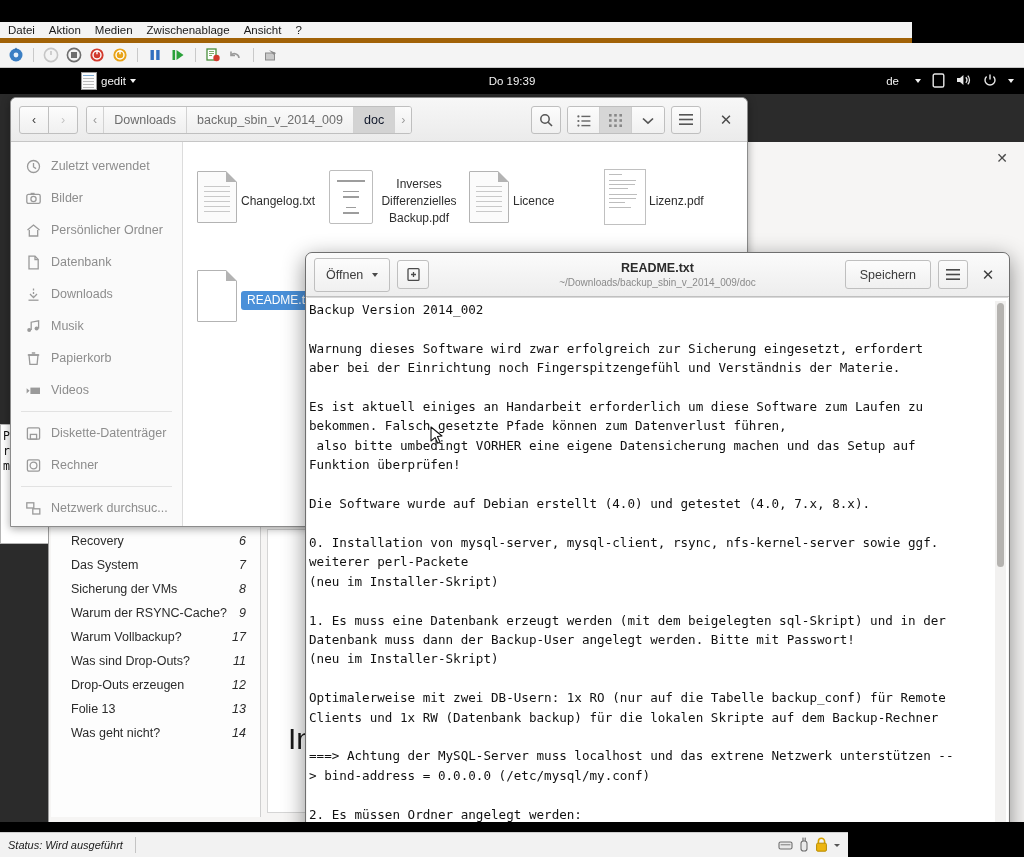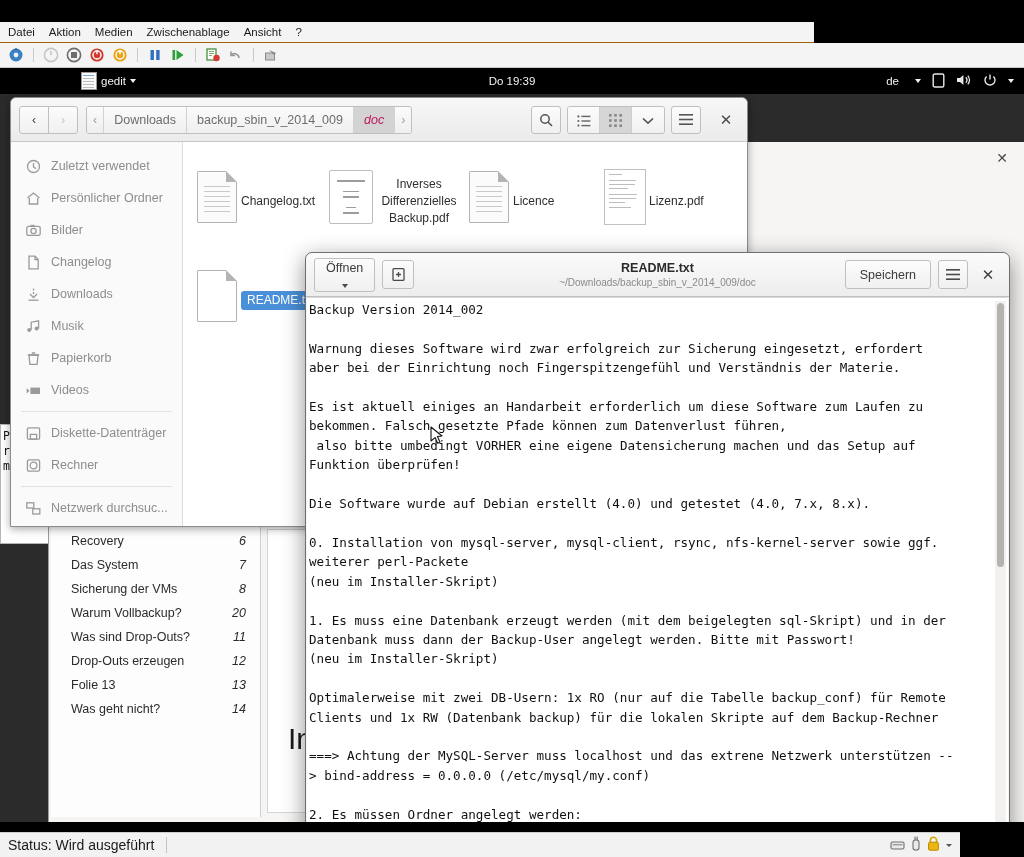--- a/index.html
+++ b/index.html
@@ -8,22 +8,22 @@
     width: 1024px; height: 857px;
     overflow: hidden;
     background: #000;
     font-family: "Liberation Sans", sans-serif;
     -webkit-font-smoothing: antialiased;
   }
   #root { position: relative; width: 1024px; height: 857px; background: #000; }
 
   
   .vbox-menubar {
-    position: absolute; left: 0; top: 22px; width: 814px; height: 21px;
-    background: #f4f4f4; border-bottom: 1px solid #a16207;
+    position: absolute; left: 0; top: 22px; width: 912px; height: 21px;
+    background: #f4f4f4; border-bottom: 5px solid #a16207;
     display: flex; align-items: center; padding-left: 8px; gap: 14px;
   }
   .vbox-menu-item { font-size: 11.5px; color: #1a1a1a; line-height: 21px; cursor: default; }
 
   .vbox-toolbar {
     position: absolute; left: 0; top: 43px; width: 1024px; height: 25px;
     background: #f4f4f4; border-bottom: 1px solid #c8c8c8;
     display: flex; align-items: center; padding-left: 6px; gap: 3px;
   }
   .tb-ico { width: 20px; height: 20px; display: flex; align-items: center; justify-content: center; }
@@ -109,21 +109,21 @@
   .nav-group .btn { width: 30px; border-radius: 0; margin-left: -1px; }
   .nav-group .btn:first-child { border-radius: 3px 0 0 3px; margin-left: 0; }
   .nav-group .btn:last-child { border-radius: 0 3px 3px 0; }
   .crumbs { display: flex; border: 1px solid #bfbfbf; border-radius: 3px; height: 28px; overflow: hidden; background: #f4f4f4; }
   .crumb {
     padding: 0 10px; display: flex; align-items: center; font-size: 12.5px;
     color: #6d6d6d; border-right: 1px solid #d2d2d2; background: linear-gradient(#fbfbfb,#efefef);
     cursor: pointer; white-space: nowrap;
   }
   .crumb.small { padding: 0 6px; color: #9a9a9a; }
-  .crumb.active { background: #d3d3d3; color: #be185d; font-style: italic; }
+  .crumb.active { background: #d3d3d3; color: #0f172a; }
   .crumb:last-child { border-right: none; }
   .naut-right { margin-left: auto; display: flex; align-items: center; gap: 6px; }
   .seg { display: flex; border: 1px solid #bfbfbf; border-radius: 3px; overflow: hidden; height: 28px; }
   .seg .btn { border: none; border-right: 1px solid #cfcfcf; border-radius: 0; width: 32px; }
   .seg .btn:last-child { border-right: none; }
   .seg .btn.active { background: #d6d6d6; }
   .naut-close { width: 26px; height: 26px; display: flex; align-items: center; justify-content: center; font-size: 15px; color: #4a4a4a; cursor: pointer; margin-left: 6px; }
 
   .naut-body { display: flex; height: 385px; }
   .naut-side {
@@ -175,21 +175,21 @@
     position: absolute; left: 305px; top: 158px; width: 705px; height: 666px;
     background: #f6f5f4; border: 1px solid #6f6f6f; border-radius: 7px 7px 0 0;
     box-shadow: 0 6px 22px rgba(0,0,0,.45);
     overflow: hidden; z-index: 30;
   }
   .gedit-header {
     height: 44px; background: linear-gradient(#fbfbfb,#ededed);
     border-bottom: 1px solid #c0c0c0; display: flex; align-items: center;
     padding: 0 8px; gap: 7px; border-radius: 7px 7px 0 0; position: relative;
   }
-  .open-btn { height: 29px; padding: 16px 11px; gap: 9px; flex-direction: column; }
+  .open-btn { height: 29px; padding: 16px 11px; gap: 9px; }
   .gedit-title-wrap {
     position: absolute; left: 0; right: 0; top: 0; bottom: 0;
     display: flex; flex-direction: column; align-items: center; justify-content: center;
     pointer-events: none;
   }
   .gedit-title { font-size: 12.5px; font-weight: bold; color: #2b2b2b; line-height: 15px; }
   .gedit-subtitle { font-size: 10px; color: #8a8a8a; line-height: 13px; }
   .gedit-right { margin-left: auto; display: flex; align-items: center; gap: 7px; z-index: 2; }
   .save-btn { height: 29px; padding: 0 14px; }
   .ham-btn { width: 30px; height: 29px; }
@@ -206,23 +206,23 @@
     font-size: 12.6px; line-height: 19.4px; color: #111;
     white-space: pre-wrap; word-break: break-word;
   }
   .gedit-scroll {
     position: absolute; right: 2px; top: 3px; width: 11px; bottom: 3px; background: #f2f1f0;
   }
   .gedit-thumb { position: absolute; left: 2px; top: 2px; width: 7px; height: 45%; background: #b5b3b0; border-radius: 4px; }
 
   
   .vbox-status {
-    position: absolute; left: 0; bottom: 0; width: 960px; height: 25px;
+    position: absolute; left: 0; bottom: 0; width: 848px; height: 25px;
     background: #f2f2f2; border-top: 1px solid #cfcfcf;
-    display: flex; align-items: center; padding: 0 8px; font-size: 14px; color: #1a1a1a;
+    display: flex; align-items: center; padding: 0 8px; font-size: 11px; color: #1a1a1a; font-style: italic;
   }
   .vstatus-sep { width: 1px; height: 16px; background: #c4c4c4; margin: 0 12px; }
   .vstatus-right { margin-left: auto; display: flex; align-items: center; gap: 6px; }
   .caret-tiny { width: 0; height: 0; border-left: 3px solid transparent; border-right: 3px solid transparent; border-top: 3.5px solid #555; }
 </style>
 </head>
 <body>
 
 <div id="root">
 
@@ -360,22 +360,26 @@
         </div>
         <div class="outline-row">
           <span>Das System</span>
           <span class="outline-num">7</span>
         </div>
         <div class="outline-row">
           <span>Sicherung der VMs</span>
           <span class="outline-num">8</span>
         </div>
         <div class="outline-row">
+          <span>Warum der RSYNC-Cache?</span>
+          <span class="outline-num">9</span>
+        </div>
+        <div class="outline-row">
           <span>Warum Vollbackup?</span>
-          <span class="outline-num">20</span>
+          <span class="outline-num">17</span>
         </div>
         <div class="outline-row">
           <span>Was sind Drop-Outs?</span>
           <span class="outline-num">11</span>
         </div>
         <div class="outline-row">
           <span>Drop-Outs erzeugen</span>
           <span class="outline-num">12</span>
         </div>
         <div class="outline-row">
@@ -464,44 +468,44 @@
                 <svg width="15" height="15" viewBox="0 0 15 15">
                   <circle cx="7.5" cy="7.5" r="6" fill="none" stroke="#9a9a9a" stroke-width="1.3"></circle>
                   <path d="M7.5 4v4l2.6 1.6" fill="none" stroke="#9a9a9a" stroke-width="1.3"></path>
                 </svg>
               </span>
             <span>Zuletzt verwendet</span>
           </div>
           <div class="side-item">
             <span class="side-ico">
                 <svg width="15" height="15" viewBox="0 0 15 15">
-                  <path d="M1.5 7L7.5 2 13.5 7" fill="none" stroke="#9a9a9a" stroke-width="1.3"></path>
-                  <path d="M3.3 7v6h8.4V7" fill="none" stroke="#9a9a9a" stroke-width="1.3"></path>
-                </svg>
-              </span>
-            <span>Persönlicher Ordner</span>
-          </div>
-          <div class="side-item">
-            <span class="side-ico">
-                <svg width="15" height="15" viewBox="0 0 15 15">
                   <rect x="0.8" y="3.4" width="13.4" height="9" rx="1.6" fill="none" stroke="#9a9a9a" stroke-width="1.3"></rect>
                   <circle cx="7.5" cy="8" r="2.6" fill="none" stroke="#9a9a9a" stroke-width="1.3"></circle>
                   <rect x="4.6" y="1.8" width="4" height="1.8" fill="#9a9a9a"></rect>
                 </svg>
               </span>
             <span>Bilder</span>
           </div>
           <div class="side-item">
             <span class="side-ico">
                 <svg width="15" height="15" viewBox="0 0 15 15">
+                  <path d="M1.5 7L7.5 2 13.5 7" fill="none" stroke="#9a9a9a" stroke-width="1.3"></path>
+                  <path d="M3.3 7v6h8.4V7" fill="none" stroke="#9a9a9a" stroke-width="1.3"></path>
+                </svg>
+              </span>
+            <span>Persönlicher Ordner</span>
+          </div>
+          <div class="side-item">
+            <span class="side-ico">
+                <svg width="15" height="15" viewBox="0 0 15 15">
                   <path d="M3 1.2h6l3.2 3.2v9.4H3z" fill="none" stroke="#9a9a9a" stroke-width="1.3"></path>
                   <path d="M9 1.2v3.4h3.2" fill="none" stroke="#9a9a9a" stroke-width="1.3"></path>
                 </svg>
               </span>
-            <span>Changelog</span>
+            <span>Datenbank</span>
           </div>
           <div class="side-item">
             <span class="side-ico">
                 <svg width="15" height="15" viewBox="0 0 15 15">
                   <path d="M7.5 1.5v8" stroke="#9a9a9a" stroke-width="1.3" stroke-dasharray="2 1.6" fill="none"></path>
                   <path d="M4 7l3.5 3.6L11 7" fill="none" stroke="#9a9a9a" stroke-width="1.3"></path>
                   <path d="M2.5 13.2h10" stroke="#9a9a9a" stroke-width="1.3"></path>
                 </svg>
               </span>
             <span>Downloads</span>

